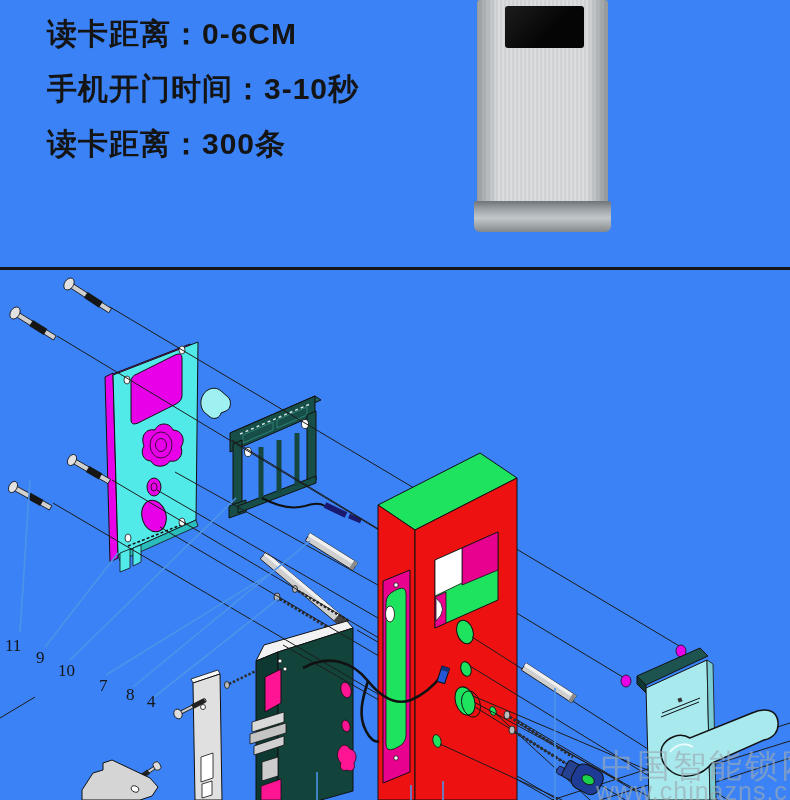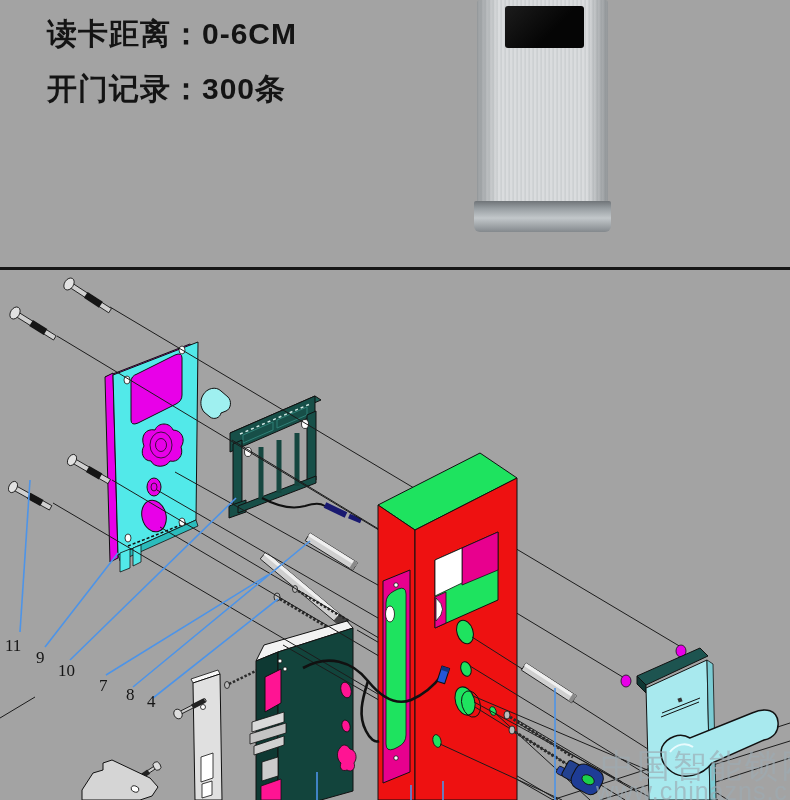--- a/index.html
+++ b/index.html
@@ -1,16 +1,16 @@
 <!DOCTYPE html>
 <html><head>
 <meta charset="utf-8">
 <style>
   html,body{margin:0;padding:0;background:#fff;}
-  .page{position:relative;width:790px;height:800px;overflow:hidden;background:#a3a3a3;
+  .page{position:relative;width:790px;height:800px;overflow:hidden;background:#3b82f6;
         font-family:"Liberation Sans",sans-serif;}
   .specs{position:absolute;left:47px;top:6px;}
   .spec-line{height:55px;line-height:55px;font-size:30px;font-weight:600;color:#141414;
              letter-spacing:1px;white-space:nowrap;}
   .photo{position:absolute;left:477px;top:0;width:131px;height:232px;}
   .photo-body{position:absolute;left:0;top:0;width:131px;height:206px;border-radius:3px 3px 0 0;
      background-image:
        linear-gradient(90deg, rgba(110,115,118,.6), rgba(255,255,255,0) 16%, rgba(255,255,255,0) 84%, rgba(100,105,108,.6)),
        repeating-linear-gradient(90deg,#cdd0d2 0 1px,#dadcde 1px 3px,#d1d4d6 3px 4px);
      background-color:#d4d7d9;}
@@ -29,21 +29,22 @@
   .wm2{font-size:25px;letter-spacing:1px;}
   .wm{fill:#9dabb3;opacity:.65;font-family:"Liberation Sans",sans-serif;}
 </style>
 </head>
 <body>
 
 <div class="page">
 
   <div class="specs">
     <div class="spec-line">读卡距离：0-6CM</div>
-    <div class="spec-line">开门记录：300条</div>
+    <div class="spec-line">手机开门时间：3-10秒</div>
+    <div class="spec-line">读卡距离：300条</div>
   </div>
 
   <div class="photo">
     <div class="photo-body"></div>
     <div class="photo-screen"></div>
     <div class="photo-cap"></div>
   </div>
 
   <div class="divider"></div>
 

